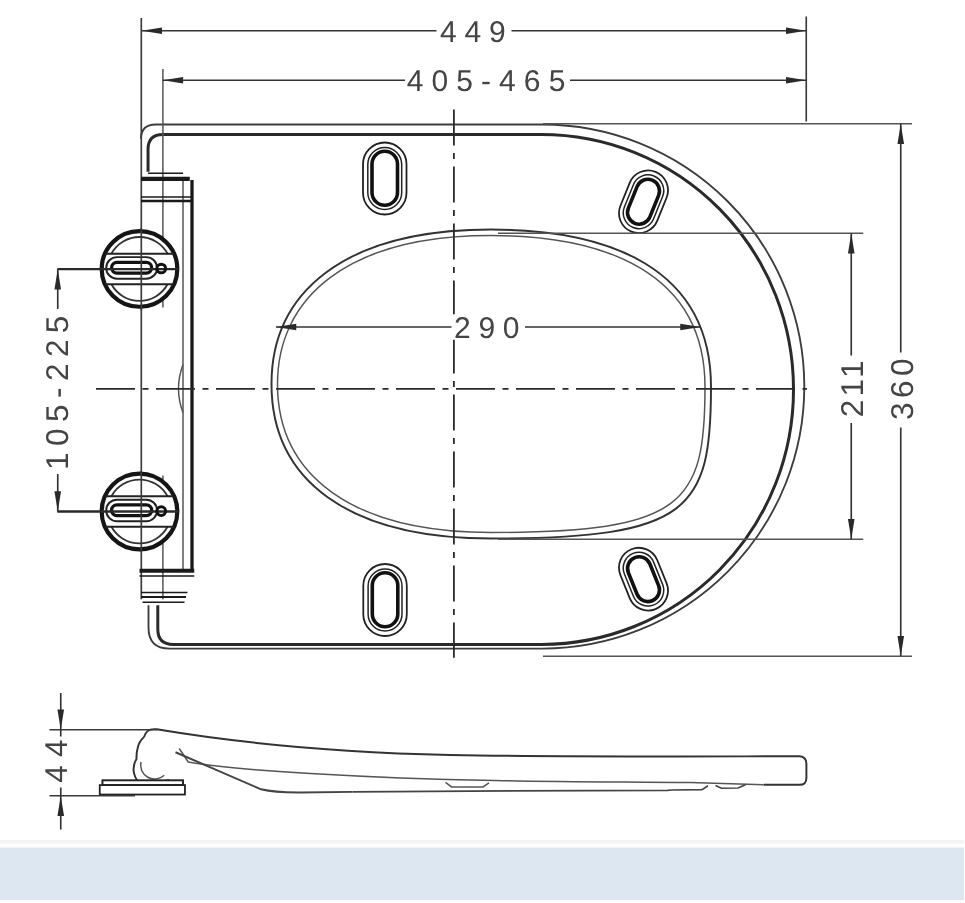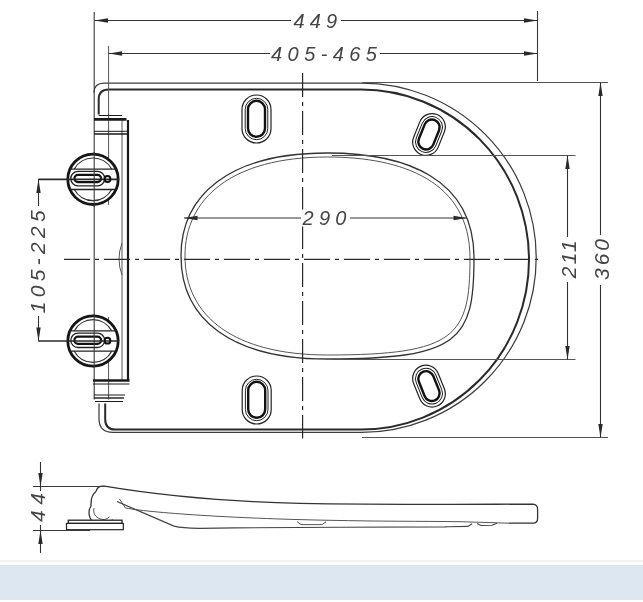--- a/index.html
+++ b/index.html
@@ -1,16 +1,16 @@
 <!DOCTYPE html>
 <html><head>
 <meta charset="utf-8">
 <style>
   html,body{margin:0;padding:0;background:#ffffff;}
-  .wrap{width:643px;height:602px;position:relative;background:#ffffff;overflow:hidden;font-style:italic;}
+  .wrap{width:643px;height:602px;position:relative;background:#ffffff;overflow:hidden;}
   svg{display:block;}
   text{font-family:"Liberation Sans",sans-serif;fill:#444444;}
 </style>
 </head>
 <body>
 <div class="wrap">
 <svg style="filter:blur(0.3px)" width="643" height="602" viewBox="0 0 643 602">
 <defs>
 </defs>
 

